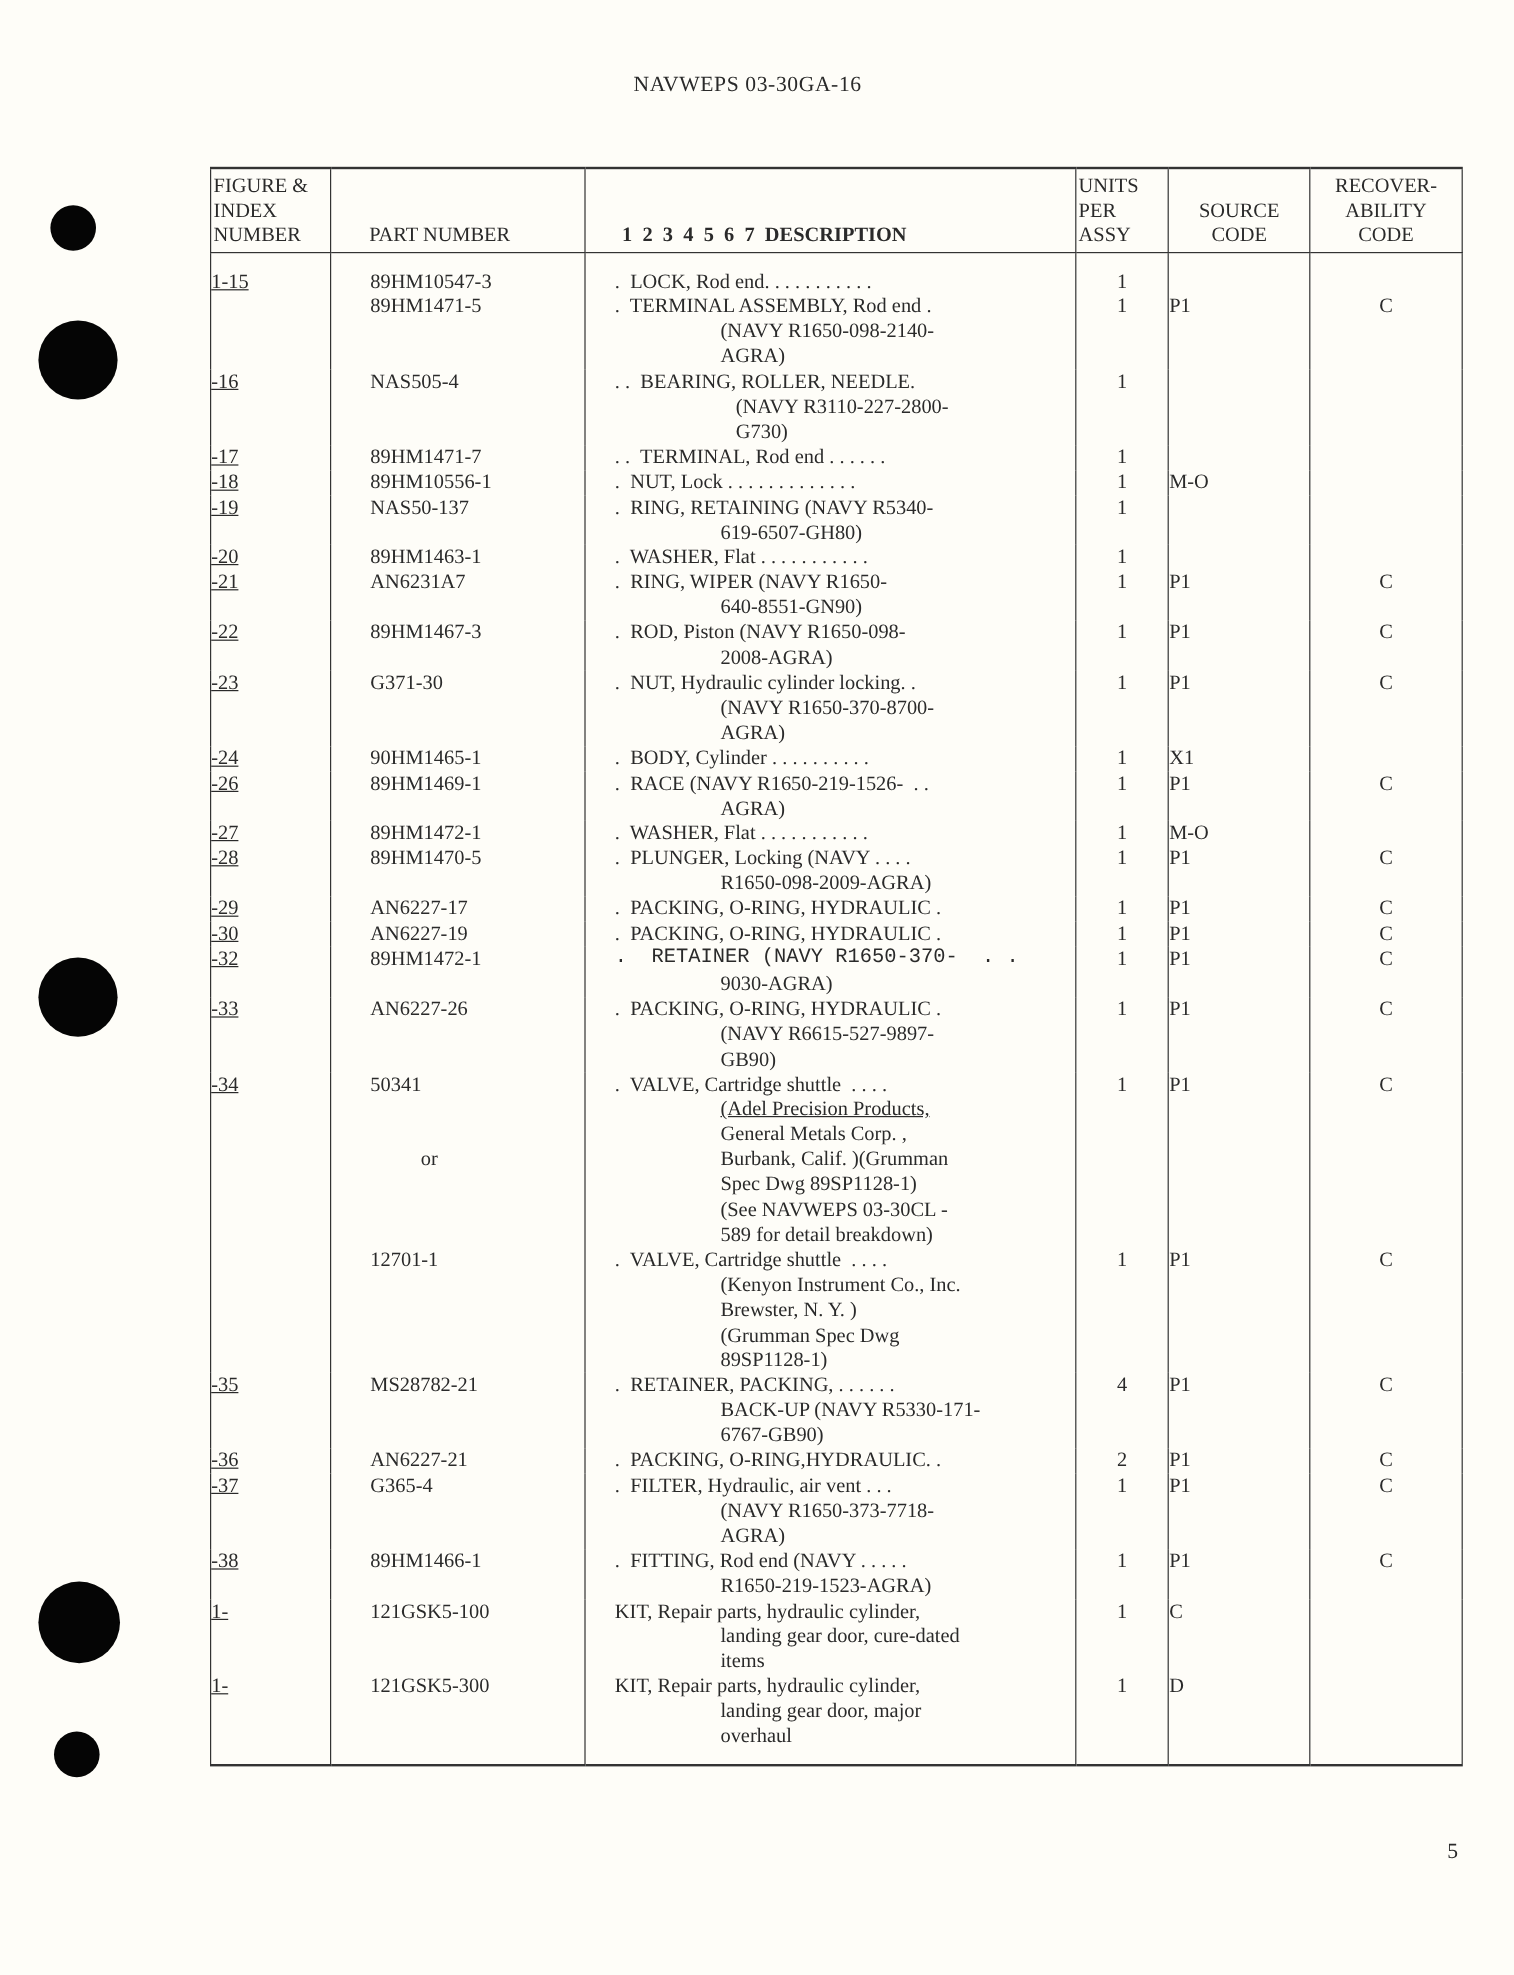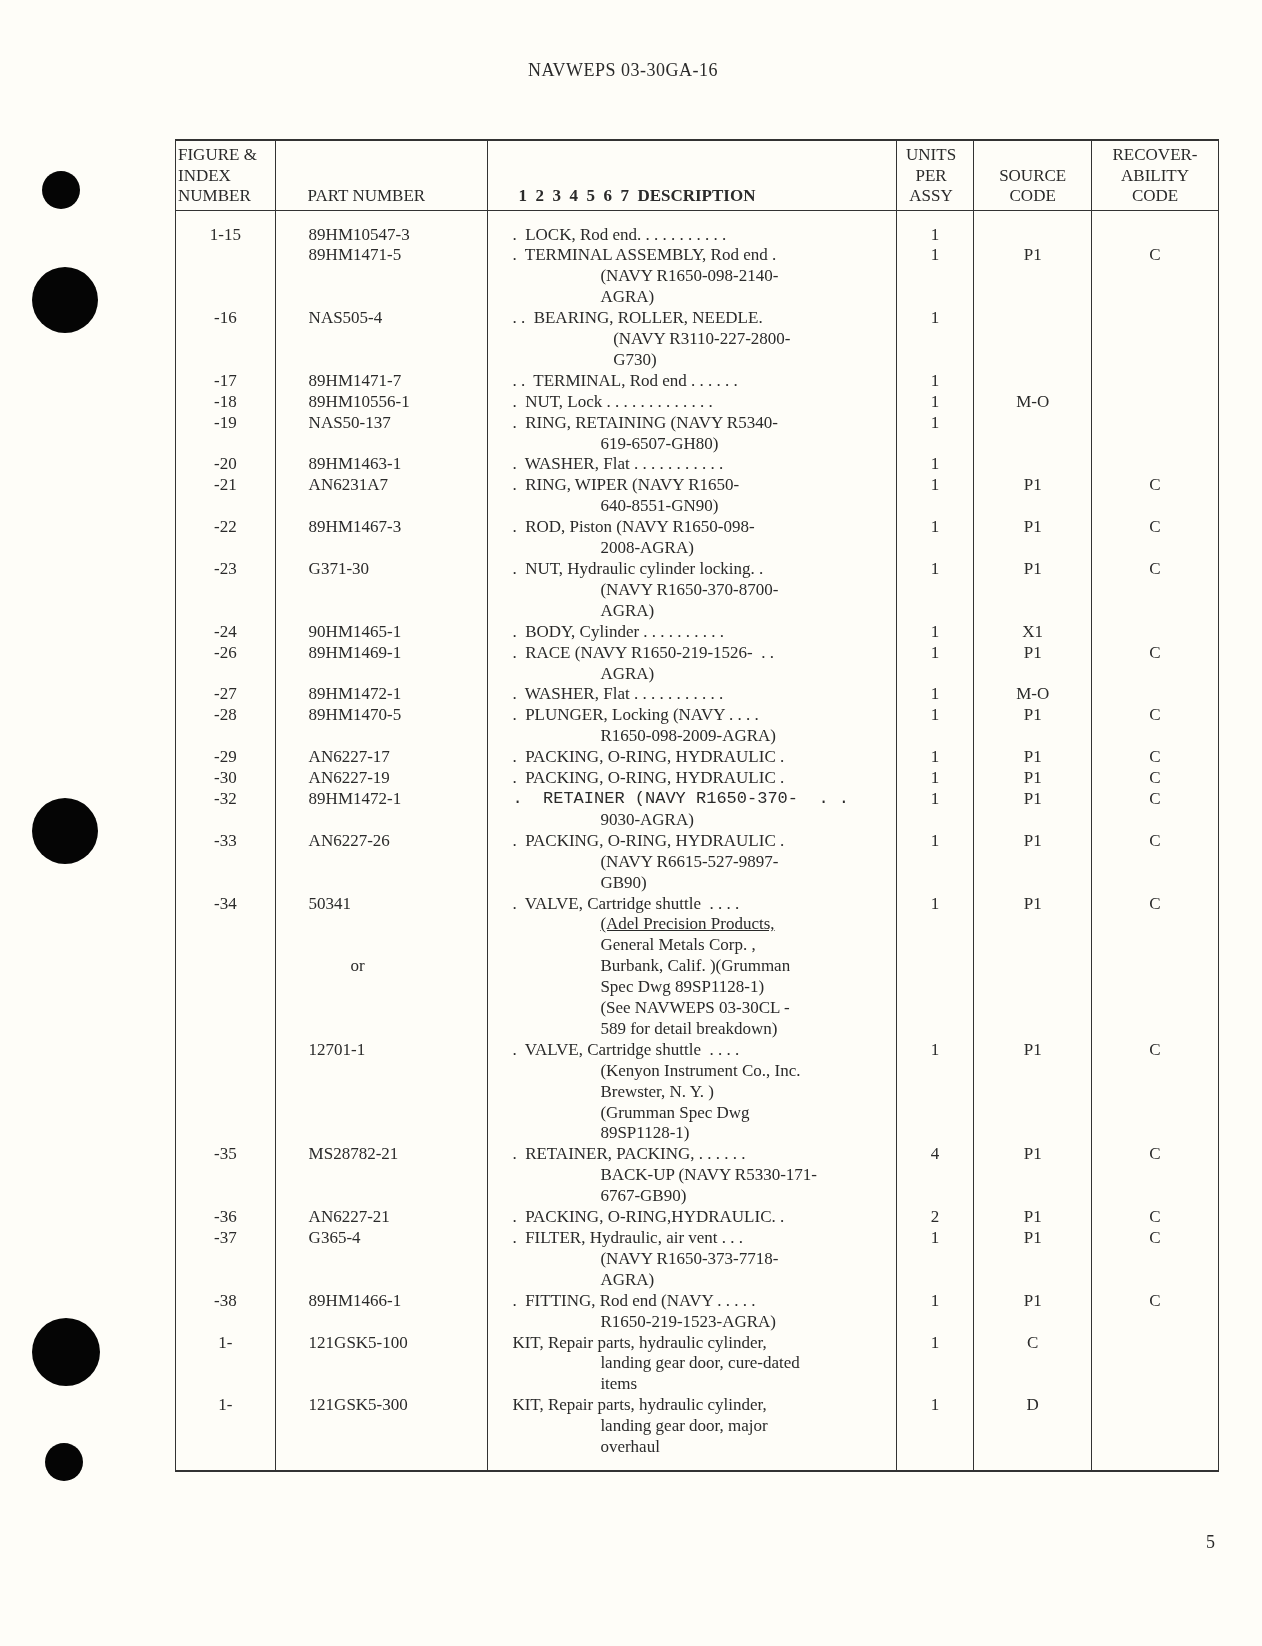--- a/index.html
+++ b/index.html
@@ -15,29 +15,29 @@
     border-collapse:collapse; font-size:17px; line-height:20.9px;
   }
   table.parts th, table.parts td { border-left:1.5px solid #333; border-right:1.5px solid #333; vertical-align:top; padding:0; }
   table.parts thead th {
     border-top:2px solid #333; border-bottom:1.5px solid #333;
     font-weight:normal; vertical-align:bottom; padding:4px 2px 3px 2px; line-height:20.5px;
   }
   table.parts thead th.c-idx { text-align:left; }
   table.parts thead th.c-part { text-align:left; padding-left:32px; }
   table.parts thead th.c-desc { text-align:left; padding-left:30px; }
-  table.parts thead th.c-units { text-align:center; padding-right:10px; }
+  table.parts thead th.c-units { text-align:left; padding-right:10px; }
   table.parts thead th.c-src, table.parts thead th.c-rec { text-align:center; }
   table.parts tbody tr:first-child td { padding-top:14px; }
   table.parts tbody tr:last-child td { padding-bottom:12px; border-bottom:2px solid #333; }
-  td.c-idx { text-align:center; width:104px; }
+  td.c-idx { width:104px;text-decoration:underline; }
   td.c-part { width:200px; padding-left:33px !important; }
   td.c-desc { width:395px; padding-left:24px !important; }
   td.c-units { width:80px; text-align:center; }
-  td.c-src { width:128px; text-align:center; }
+  td.c-src { width:128px; }
   td.c-rec { width:135px; text-align:center; }
   .desc-line { white-space:nowrap; }
   .desc-cont { padding-left:88px; white-space:nowrap; }
   .or-text { padding-left:42px; }
   .page-num { position:absolute; left:1206px; top:1532px; font-size:18px; }
 </style>
 </head>
 <body>
 
 <div class="hole" style="left:42px;top:171px;width:38px;height:38px;"></div>

